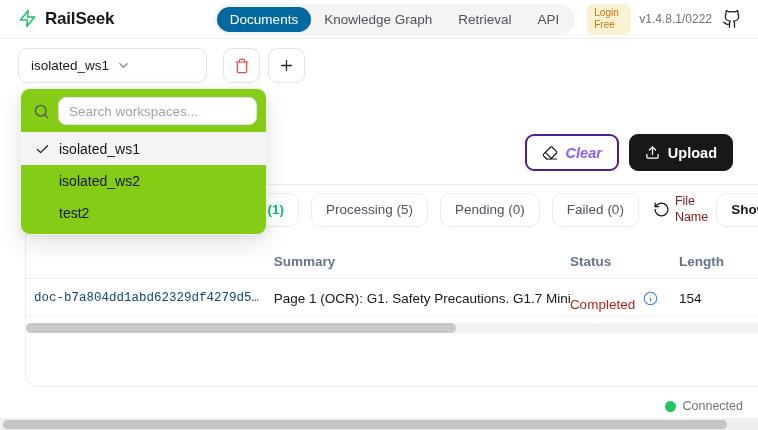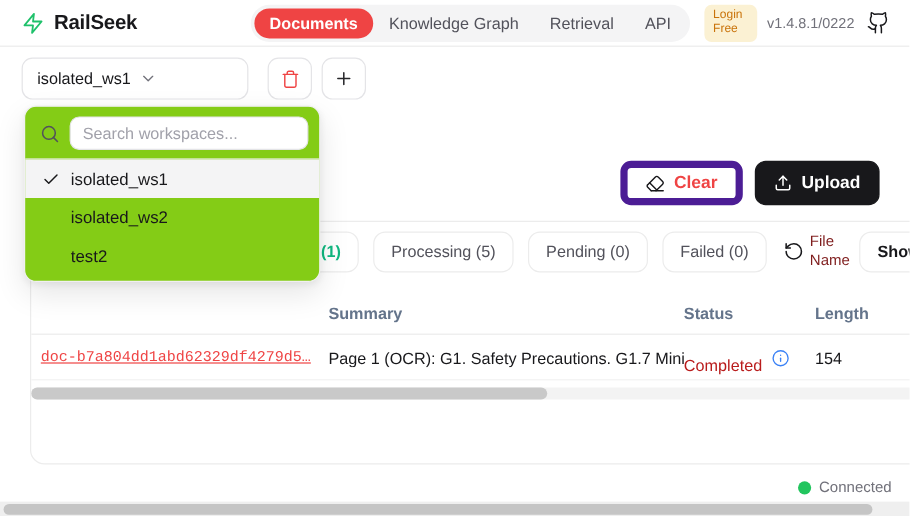--- a/index.html
+++ b/index.html
@@ -4,27 +4,27 @@
 <style>
   * { margin:0; padding:0; box-sizing:border-box; }
   html,body { width:758px; height:430px; overflow:hidden; background:#fff;
               font-family:"Liberation Sans", sans-serif; color:#18181b; }
   .stage { position:relative; width:758px; height:430px; }
 
   
   .header { position:absolute; top:0; left:0; width:100%; height:39px;
             display:flex; align-items:center; padding:0 16px 0 18px;
             border-bottom:1px solid #ececec; background:#fff; }
-  .brand { display:flex; align-items:center; gap:8px; }
+  .brand { display:flex; gap:8px; }
   .brand-name { font-size:17px; font-weight:800; letter-spacing:-0.2px; }
   .nav-pills { margin-left:auto; display:flex; align-items:center; height:31px;
                background:#f4f4f5; border-radius:999px; padding:2px 3px; }
   .nav-item { padding:5px 13px; font-size:13.5px; color:#52525b; border-radius:999px;
               white-space:nowrap; cursor:pointer; }
-  .nav-item.active { background:#ef4444; color:#fff; font-weight:700; }
+  .nav-item.active { background:#0369a1; color:#fff; font-weight:400; }
   .login-badge { margin-left:12px; width:44px; background:#fbf1d3; color:#c9730a;
                  font-size:10px; line-height:1.25; padding:3px 7px; border-radius:6px; }
   .version { margin-left:8px; font-size:12px; color:#71717a; white-space:nowrap; }
   .gh { margin-left:10px; display:flex; align-items:center; }
 
   
   .ws-row { position:absolute; top:48px; left:18px; display:flex; gap:0; align-items:center; }
   .ws-select { width:189px; height:35px; border:1px solid #e4e4e7; border-radius:9px;
                display:flex; align-items:center; padding:0 12px; gap:6px; background:#fff; cursor:pointer; }
   .ws-select span { flex:1; font-size:13.5px; color:#18181b; }
@@ -47,21 +47,21 @@
   .dd-item { height:32px; display:flex; align-items:center; padding-left:13px; gap:9px;
              font-size:14px; color:#18181b; cursor:pointer; }
   .dd-item.selected { background:#f4f4f5; }
   .dd-check { width:16px; display:flex; align-items:center; justify-content:center; }
 
   
   .toolbar { position:absolute; top:134px; right:25px; display:flex; gap:10px; }
   .btn { height:37px; display:flex; align-items:center; gap:8px; padding:0 15px;
          border-radius:9px; font-size:14.5px; font-weight:700; cursor:pointer;
          font-family:"Liberation Sans",sans-serif; }
-  .btn.ghost { background:#fff; border:6px solid #4c1d95; color:#ef4444; }
+  .btn.ghost { background:#fff; border:2px solid #4c1d95; color:#8b5cf6;font-style:italic; }
   .btn.dark  { background:#18181b; border:1px solid #18181b; color:#fff; }
 
   
   .card { position:absolute; left:25px; top:184px; width:750px; height:203px;
           border:1px solid #ececec; border-radius:12px; background:#fff; overflow:hidden; }
   .tabs-row { position:absolute; top:7px; left:8px; right:0; height:35px;
               display:flex; align-items:center; }
   .tab { height:34px; display:flex; align-items:center; padding:0 14px; border:1px solid #ececec;
          border-radius:10px; background:#fff; font-size:13.5px; color:#52525b;
          white-space:nowrap; cursor:pointer; margin-right:12px; }
@@ -76,21 +76,21 @@
 
   .thead { position:absolute; top:60px; left:0; right:0; height:34px; display:flex;
            align-items:center; border-bottom:1px solid #ececec;
            font-size:13.5px; font-weight:600; color:#64748b; }
   .trow  { position:absolute; top:95px; left:0; right:0; height:37px; display:flex;
            align-items:center; border-bottom:1px solid #f2f2f2; font-size:13.5px; }
   .col-id { width:252px; padding-left:8px; overflow:hidden; white-space:nowrap; }
   .col-sum { width:320px; padding-left:8px; overflow:hidden; white-space:nowrap; }
   .col-status { width:115px; display:flex; align-items:center; gap:8px; }
   .col-len { width:100px; }
-  .doc-id { font-family:"Liberation Mono", monospace; font-size:12.5px; color:#ef4444;text-decoration:underline; }
+  .doc-id { font-family:"Liberation Mono", monospace; font-size:12.5px; color:#0c4a6e; }
   .status-ok { color:#b91c1c;margin-top:12px; }
 
   .hscroll { position:absolute; top:138px; left:0; width:745px; height:10px;
              background:#f3f3f3; border-radius:5px; }
   .hscroll .thumb { position:absolute; left:0; top:0; width:430px; height:10px;
                     background:#c9c9c9; border-radius:5px; cursor:pointer; }
 
   
   .status-row { position:absolute; top:399px; right:15px; display:flex; align-items:center; gap:7px; }
   .status-dot { width:11px; height:11px; border-radius:50%; background:#22c55e; }

